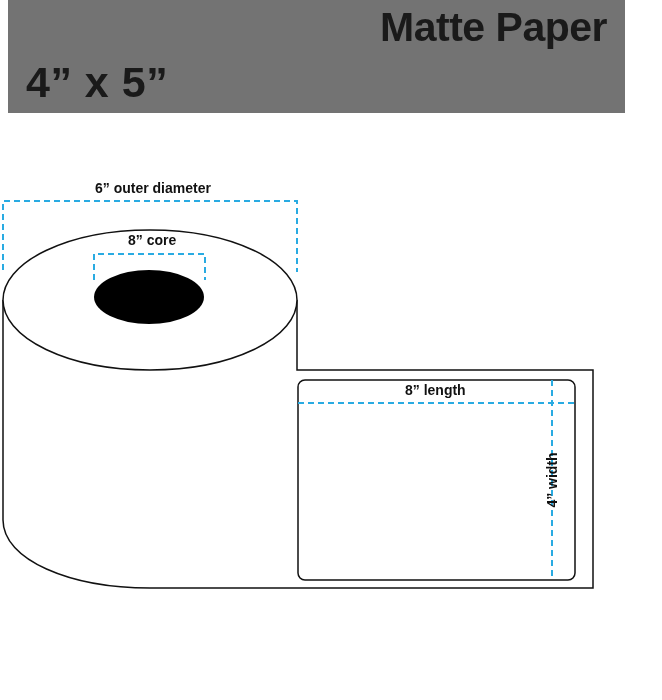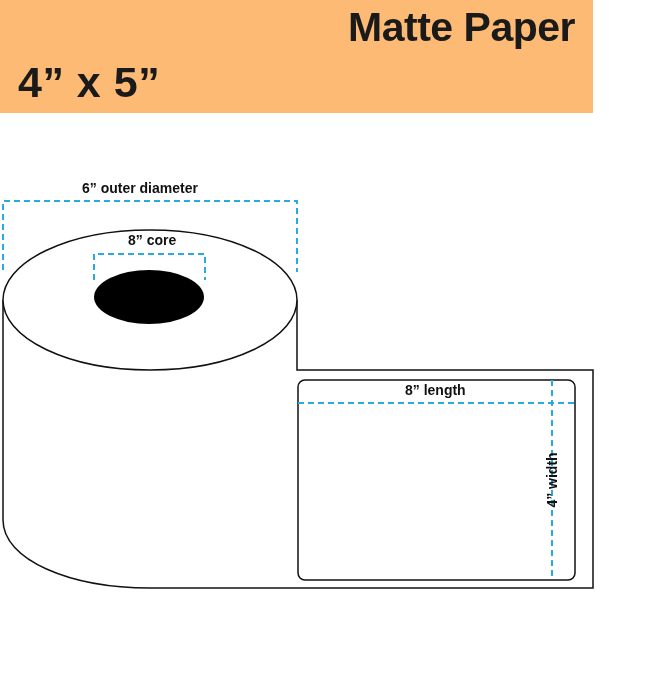--- a/index.html
+++ b/index.html
@@ -1,17 +1,17 @@
 <!DOCTYPE html>
 <html><head>
 <meta charset="utf-8">
 <style>
   html,body{margin:0;padding:0;background:#fff;}
   body{width:662px;height:700px;position:relative;overflow:hidden;font-family:"Liberation Sans","DejaVu Sans",sans-serif;}
-  .banner{position:absolute;left:0;top:0;width:593px;height:113px;background:#fdba74;}
+  .banner{position:absolute;left:8px;top:0;width:593px;height:113px;background:#737373;padding-left:24px;}
   .banner .title{position:absolute;right:18px;top:4px;font-size:41px;font-weight:bold;color:#1a1a1a;letter-spacing:-0.5px;}
   .banner .size{position:absolute;left:18px;top:58px;font-size:43px;font-weight:bold;color:#1a1a1a;letter-spacing:0.5px;}
   svg.diagram{position:absolute;left:0;top:0;}
   .lbl{position:absolute;font-size:14px;font-weight:bold;color:#111;white-space:nowrap;}
 </style>
 </head>
 <body>
 
 <div class="banner">
   <div class="title">Matte Paper</div>
@@ -28,16 +28,16 @@
 
   <path d="M3,270 L3,201 L297,201 L297,272" fill="none" stroke="#29abe2" stroke-width="2" stroke-dasharray="6,4"></path>
 
   <path d="M94,280 L94,254 L205,254 L205,280" fill="none" stroke="#29abe2" stroke-width="2" stroke-dasharray="6,4"></path>
 
   <rect x="298" y="380" width="277" height="200" rx="7" ry="7" fill="#fff" stroke="#111" stroke-width="1.5"></rect>
   <line x1="298" y1="403" x2="575" y2="403" stroke="#29abe2" stroke-width="2" stroke-dasharray="6,4"></line>
   <line x1="552" y1="380" x2="552" y2="580" stroke="#29abe2" stroke-width="2" stroke-dasharray="6,4"></line>
 </svg>
 
-<div class="lbl" style="left:82px;top:180px;">6” outer diameter</div>
+<div class="lbl" style="left:95px;top:180px;">6” outer diameter</div>
 <div class="lbl" style="left:128px;top:232px;">8” core</div>
 <div class="lbl" style="left:405px;top:382px;">8” length</div>
 <div class="lbl" style="left:524px;top:472px;transform:rotate(-90deg);transform-origin:center;">4” width</div>
 
 </body></html>

